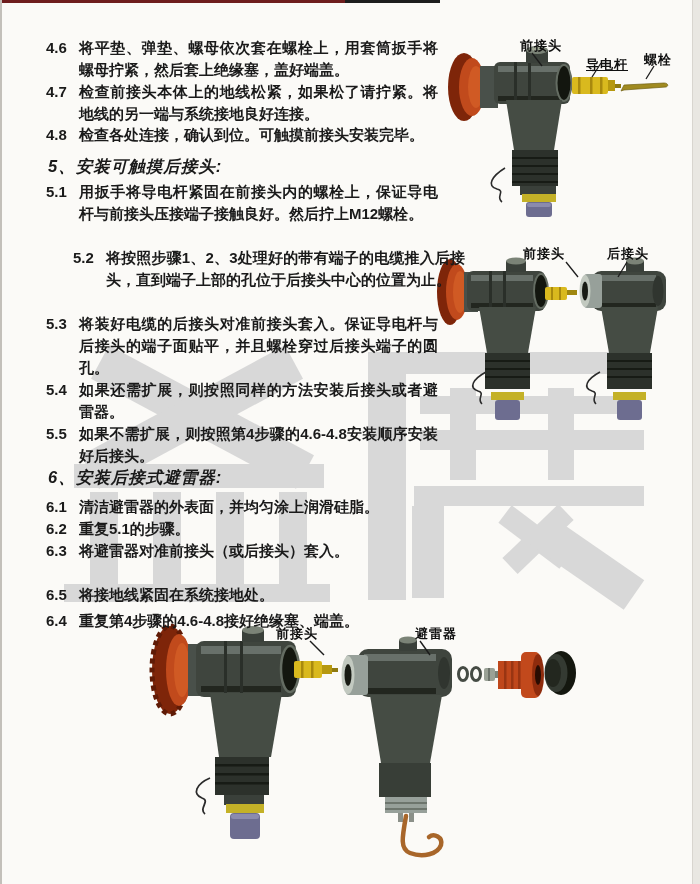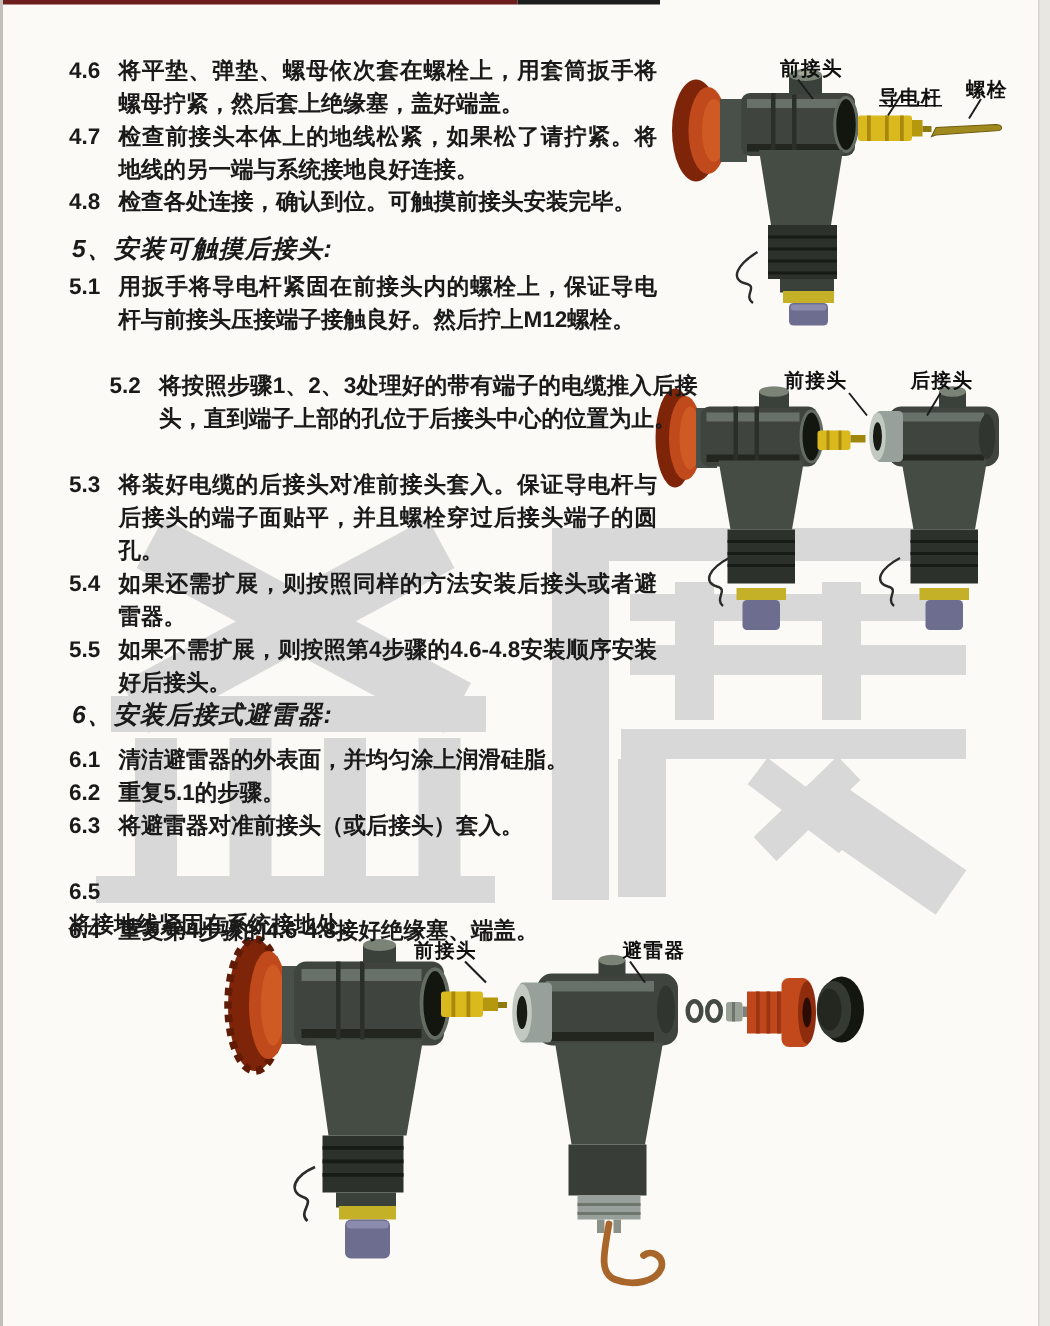--- a/index.html
+++ b/index.html
@@ -113,21 +113,21 @@
       <span class="txt">重复5.1的步骤。</span>
     </div>
     <div class="item" style="top:540px;left:0;width:392px;align-items:flex-end;">
       <span class="num">6.3</span>
       <span class="txt">将避雷器对准前接头（或后接头）套入。</span>
     </div>
     <div class="item" style="top:562px;left:0;width:392px;margin-top:48px;">
       <span class="num">6.4</span>
       <span class="txt">重复第4步骤的4.6-4.8接好绝缘塞、端盖。</span>
     </div>
-    <div class="item" style="top:584px;left:0;width:392px;flex-direction:column;">
+    <div class="item" style="top:584px;left:0;width:392px;">
       <span class="num">6.5</span>
       <span class="txt">将接地线紧固在系统接地处。</span>
     </div>
   </div>
 
   <svg class="fig-svg" style="left:430px;top:25px;width:270px;height:205px;" viewBox="430 25 270 205">
     <g>
       <path d="M505,168 C492,176 486,186 497,189 C506,191 495,197 502,202" fill="none" stroke="#2b2b2b" stroke-width="1.6"></path>
     </g>
     <g>

